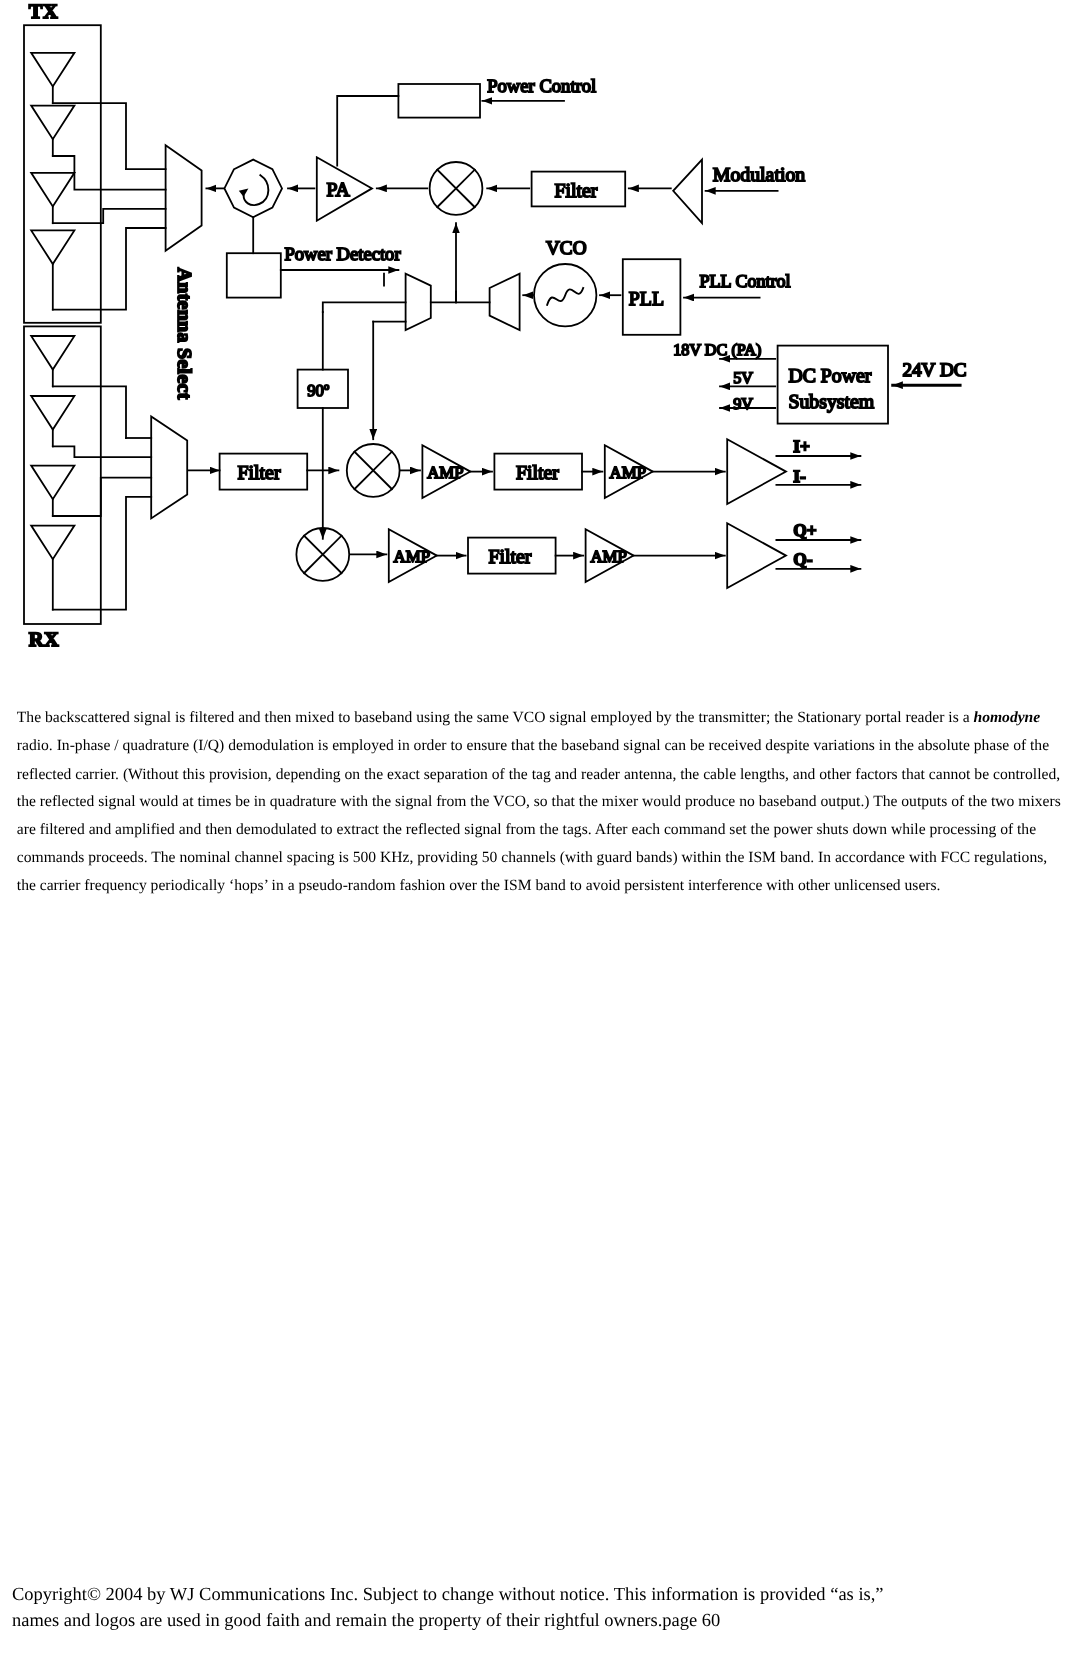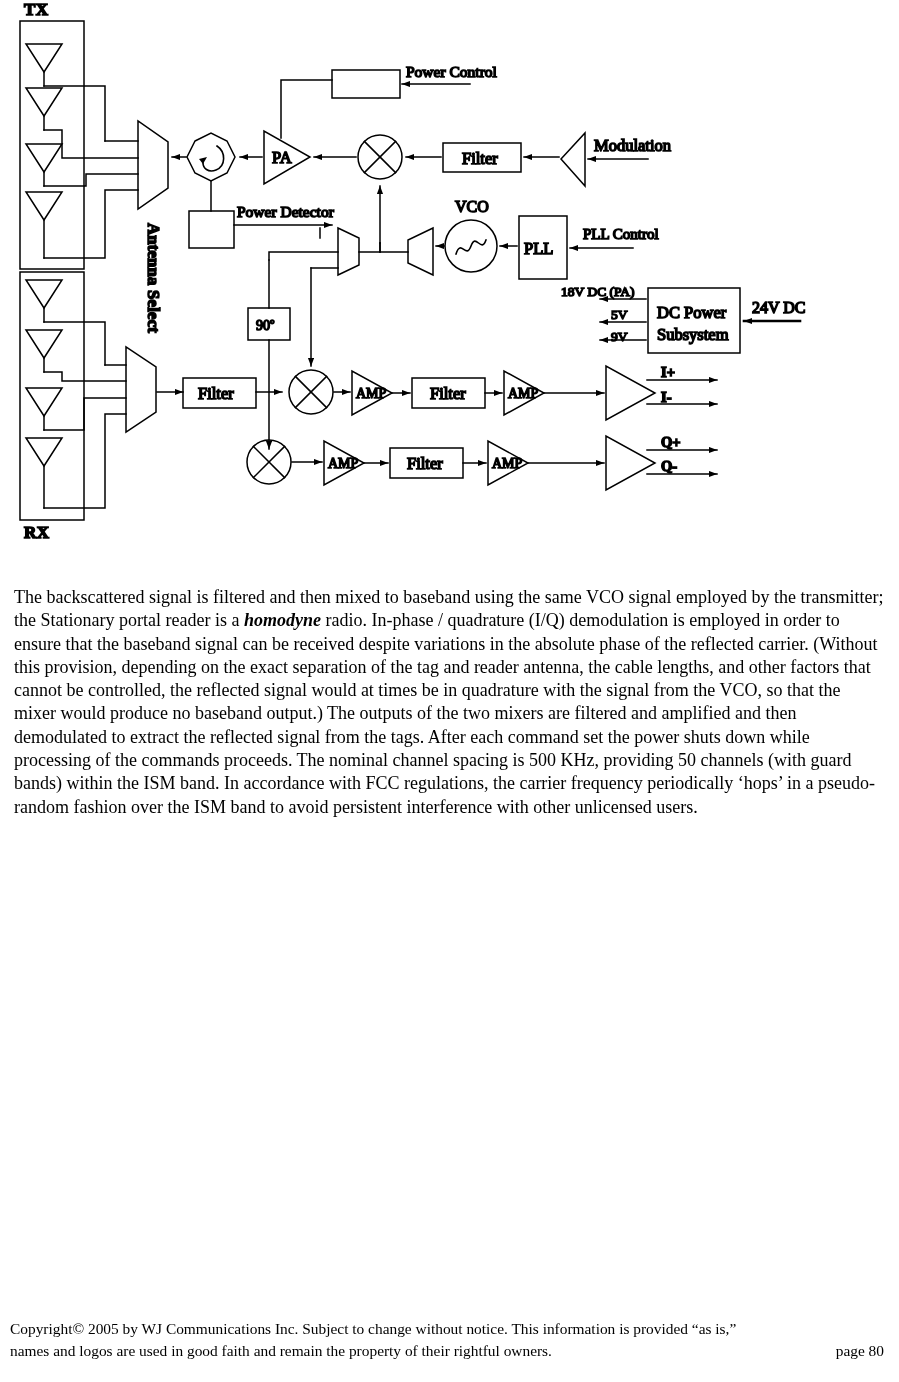--- a/index.html
+++ b/index.html
@@ -9,33 +9,33 @@
     color:#000;
   }
   .page{position:absolute;left:0;top:0;width:899px;height:1382px;}
 
   
   #diagram{position:absolute;left:0;top:0;width:899px;height:565px;}
 
   
   .body-area{position:absolute;left:14px;top:586px;width:872px;}
   .para{
-    font-size:18px;line-height:23.3px;text-align:left;
+    font-size:13px;line-height:23.3px;text-align:left;
     margin:0 0 22px 0;
   }
   .para.p2{width:872px;}
   .bold-italic{font-weight:bold;font-style:italic;}
 
   
   .footer{
     position:absolute;left:10px;top:1318px;width:880px;
     font-size:15.4px;line-height:21.5px;
   }
   .footer .frow{position:relative;}
-  .footer .lastline{display:flex;justify-content:space-between;align-items:baseline;}
+  .footer .lastline{display:flex;justify-content:flex-start;align-items:baseline;}
   .footer .lastline .pgn{padding-right:6px;}
 
   
   svg text{font-family:"Liberation Serif","DejaVu Serif",serif;fill:#000;}
 </style>
 </head>
 <body>
 
 <div class="page">
 
@@ -292,20 +292,20 @@
       </g>
     </svg>
   </div>
 
   <div class="body-area">
     <p class="para p1"><span>The backscattered signal is filtered and then mixed to baseband using the same VCO signal employed by the transmitter; the Stationary portal reader is a </span><span class="bold-italic">homodyne</span><span> radio.  In-phase / quadrature (I/Q) demodulation is employed in order to ensure that the baseband signal can be received despite variations in the absolute phase of the reflected carrier.  (Without this provision, depending on the exact separation of the tag and reader antenna, the cable lengths, and other factors that cannot be controlled, the reflected signal would at times be in quadrature with the signal from the VCO, so that the mixer would produce no baseband output.)  The outputs of the two mixers are filtered and amplified and then demodulated to extract the reflected signal from the tags.  After each command set the power shuts down while processing of the commands proceeds.   The nominal channel spacing is 500 KHz, providing 50 channels (with guard bands) within the ISM band.  In accordance with FCC regulations, the carrier frequency periodically ‘hops’ in a pseudo-random fashion over the ISM band to avoid persistent interference with other unlicensed users.</span></p>
 
   </div>
 
   <div class="footer">
-    <div class="frow">Copyright© 2005 by WJ Communications Inc.  Subject to change without notice.  This information is provided “as is,”</div>
+    <div class="frow">Copyright© 2004 by WJ Communications Inc.  Subject to change without notice.  This information is provided “as is,”</div>
     <div class="frow lastline">
       <span>names and logos are used in good faith and remain the property of their rightful owners.</span>
-      <span class="pgn">page 80</span>
+      <span class="pgn">page 60</span>
     </div>
   </div>
 
 </div>
 
 </body></html>

